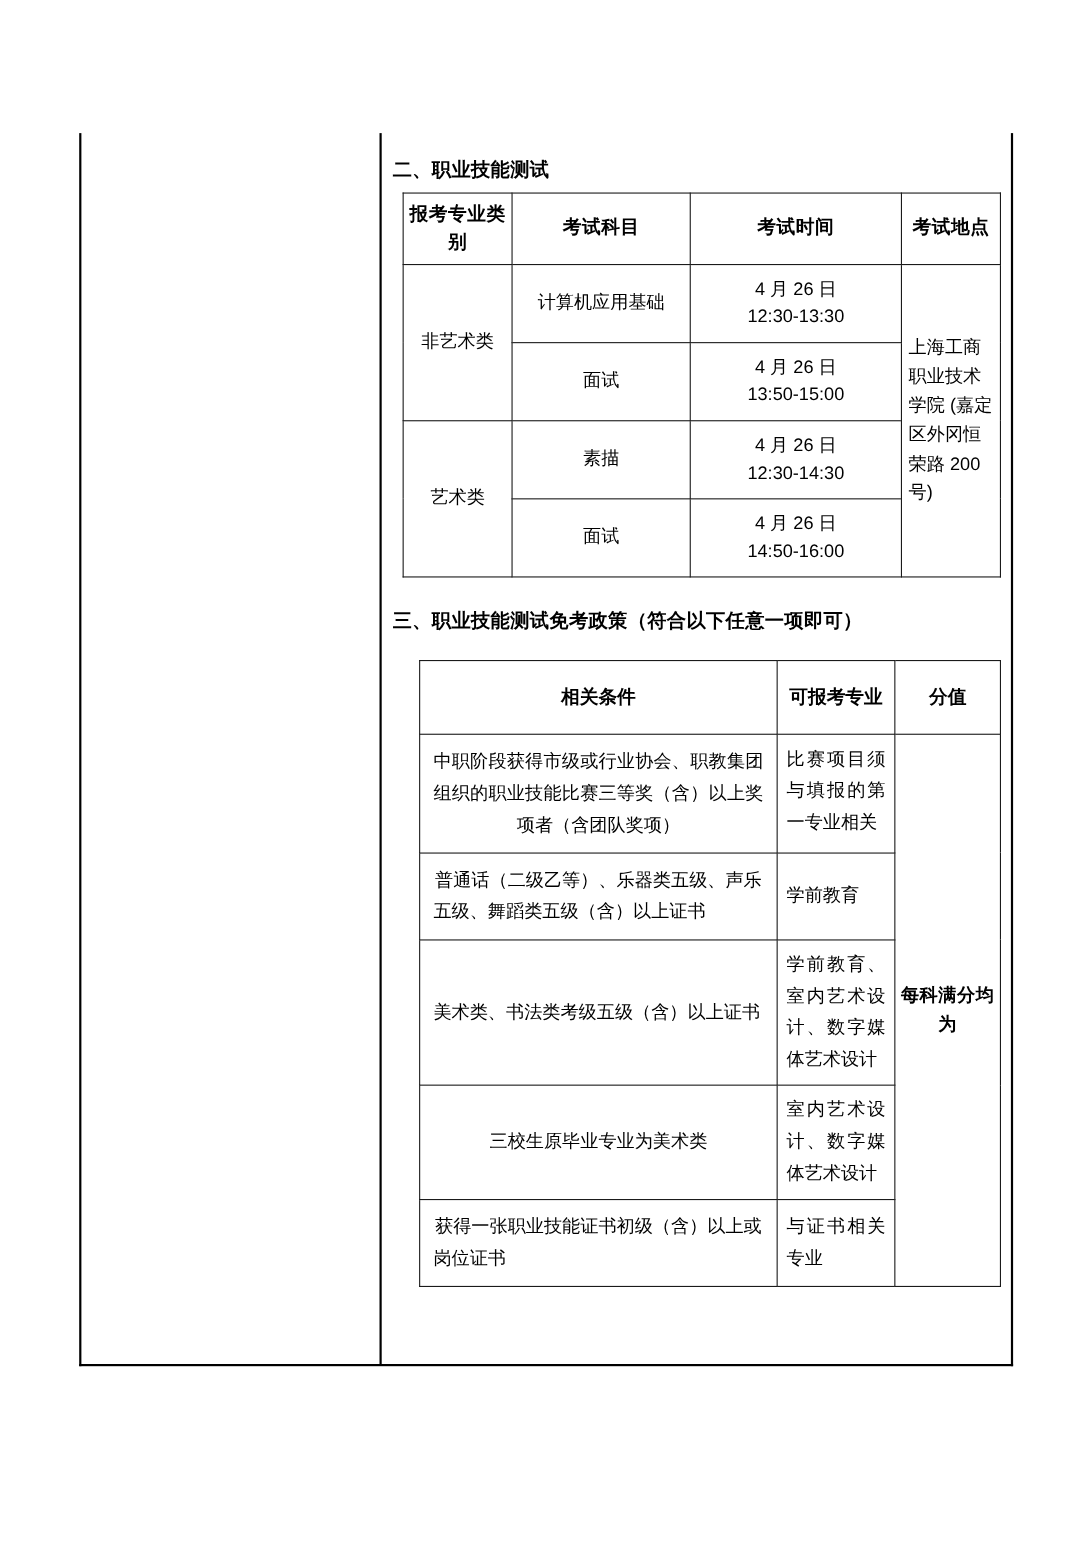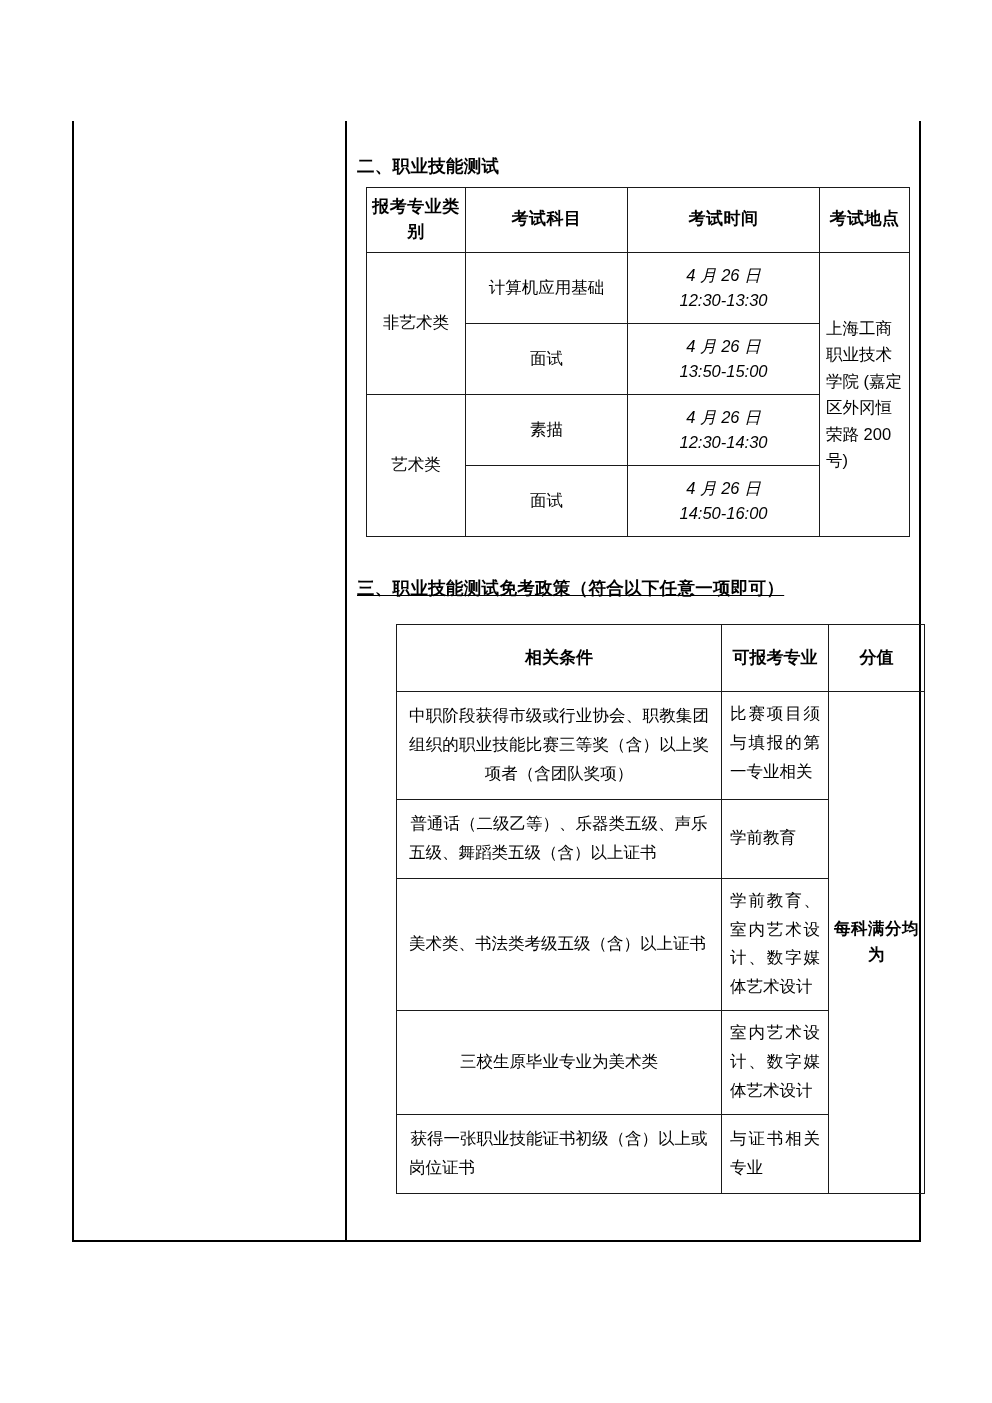--- a/index.html
+++ b/index.html
@@ -49,22 +49,22 @@
 
   
   .heading {
     font-weight: bold;
     font-size: 17.5px;
     letter-spacing: 0.3px;
     line-height: 1.35;
     margin: 0 0 8px 2px;
     white-space: nowrap;
   }
-  .heading-2 { margin-top: 16px; }
-  .heading-3 { margin-top: 12px; margin-bottom: 24px; text-decoration: underline; }
+  .heading-2 { margin-top: 4px; }
+  .heading-3 { margin-top: 0; margin-bottom: 24px; }
 
   .note-line {
     font-size: 17px;
     line-height: 1.5;
     margin: 12px 0 0 2px;
   }
   .spacer { height: 28px; }
 
   
   table {
@@ -100,27 +100,26 @@
   .col-subj  { width: 162px; }
   .col-time  { width: 192px; }
   .col-place { width: 90px; }
   .place-cell {
     text-align: left !important;
     line-height: 1.6;
     padding: 4px 6px;
     font-size: 16.5px;
     margin-top: 46px;
   }
-  .time-cell { line-height: 1.5; font-style: italic; }
+  .time-cell { line-height: 1.5; }
 
   
   #policy-table {
     width: 528px;
-    margin-left: 41px;
-    font-family: Liberation Serif, serif;
+    margin-left: 26px;
   }
   #policy-table th {
     font-weight: bold;
     text-align: center;
     font-size: 17px;
     height: 58px;
   }
   .pc-cond  { width: 325px; }
   .pc-major { width: 107px; }
   .pc-score { width: 96px; }

